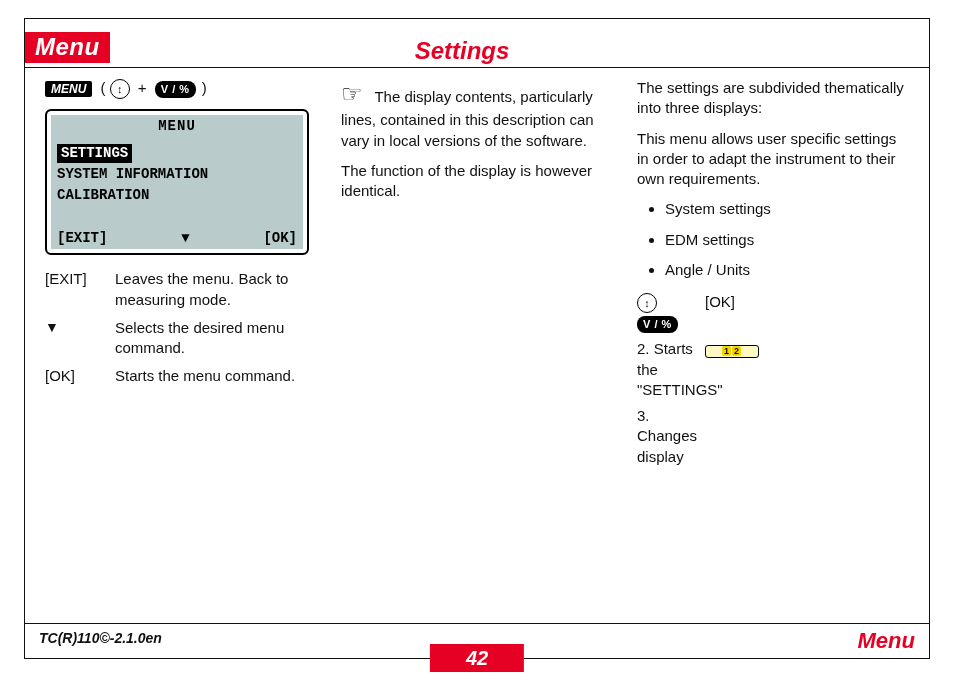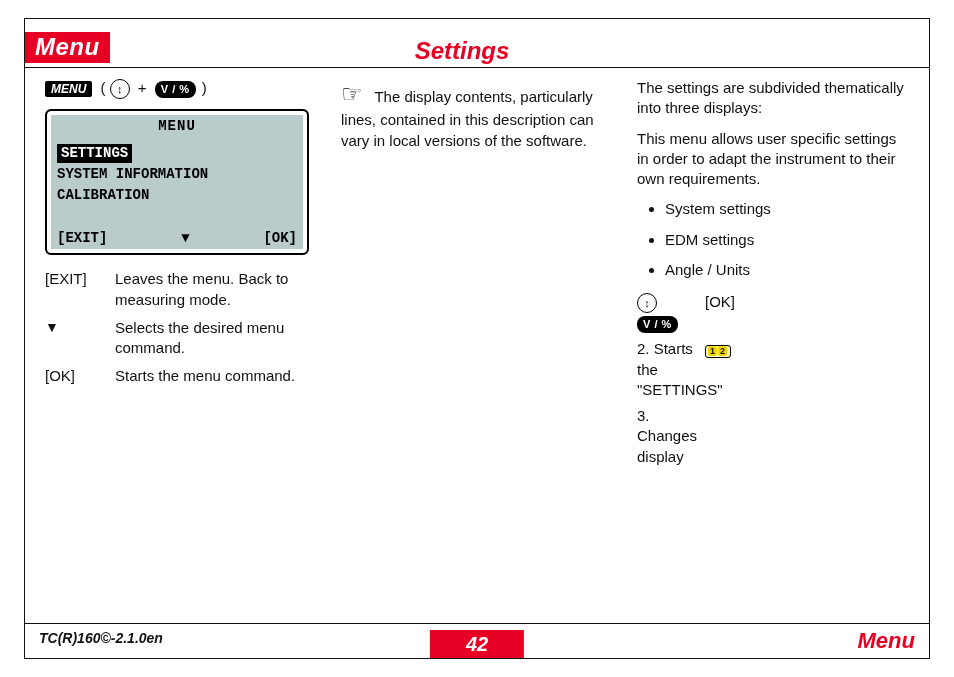--- a/index.html
+++ b/index.html
@@ -59,28 +59,28 @@
   .deflist{display:grid;grid-template-columns:60px 1fr;column-gap:10px;row-gap:8px;align-items:start}
   .deflist .term{white-space:nowrap}
   .tri-down{font-size:14px}
 
   .finger{font-size:24px;margin-right:8px}
 
   ul.bullets{margin:0 0 12px 0;padding-left:18px}
   ul.bullets li{margin:10px}
 
   
-  .pgicon{display:inline-block;border:1.5px solid #000;border-radius:3px;padding:1px 2px;font:700 9px/1 Helvetica;
+  .pgicon{display:inline-block;border:1.5px solid #000;border-radius:3px;padding:1px 16px;font:700 9px/1 Helvetica;
           background:#fef9c3}
   .pgicon .y{background:#f5d400;border-radius:2px;padding:0 2px;margin-right:1px}
 
   
   .foot{position:relative;height:34px;border-top:1px solid var(--ink)}
   .foot-left{position:absolute;left:14px;top:6px;font:italic 600 14px Helvetica}
-  .foot-page{position:absolute;left:50%;transform:translateX(-50%);top:6px;
+  .foot-page{position:absolute;left:50%;transform:translateX(-50%);top:20px;
              background:var(--red);color:#fff;font:italic 700 20px/24px Helvetica;
              padding:2px 36px}
   .foot-right{position:absolute;right:14px;top:4px;color:var(--red);
               font:italic 700 22px Helvetica}
 
   .settings-actions{display:grid;grid-template-columns:58px 1fr;row-gap:6px;column-gap:10px;align-items:start}
 </style>
 </head>
 <body>
 
@@ -130,20 +130,21 @@
         <div class="term">[OK]</div>
         <div>Starts the menu command.</div>
       </div>
     </div>
 
     <div class="col">
       <p>
         <span class="finger">☞</span>
         <span>The display contents, particularly lines, contained in this description can vary in local versions of the software.</span>
       </p>
+      <p>The function of the display is however identical.</p>
     </div>
 
     <div class="col">
       <p>The settings are subdivided thematically into three displays:</p>
       <p>This menu allows user specific settings in order to adapt the instrument to their own requirements.</p>
       <ul class="bullets">
         <li>System settings</li>
         <li>EDM settings</li>
         <li>Angle / Units</li>
       </ul>
@@ -162,18 +163,18 @@
             <span class="y">1</span><span class="y">2</span>
           </span>
         </div>
         <div>3. Changes display</div>
       </div>
     </div>
 
   </div>
 
   <div class="foot">
-    <span class="foot-left">TC(R)160©-2.1.0en</span>
+    <span class="foot-left">TC(R)110©-2.1.0en</span>
     <span class="foot-page">42</span>
     <span class="foot-right">Menu</span>
   </div>
 
 </div>
 
 </body></html>

